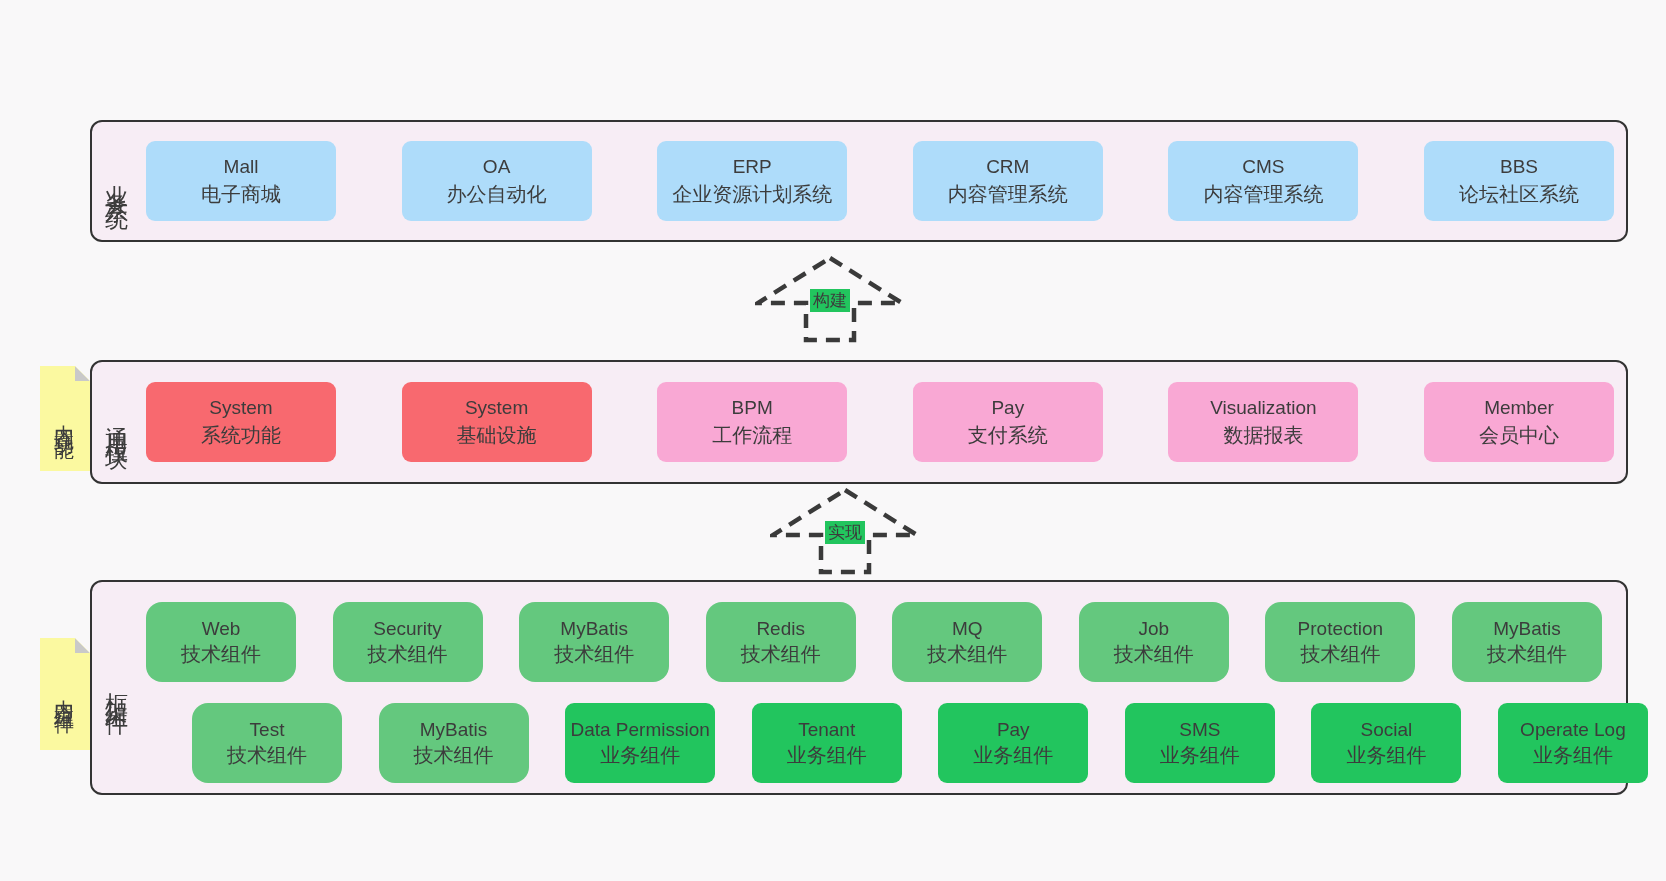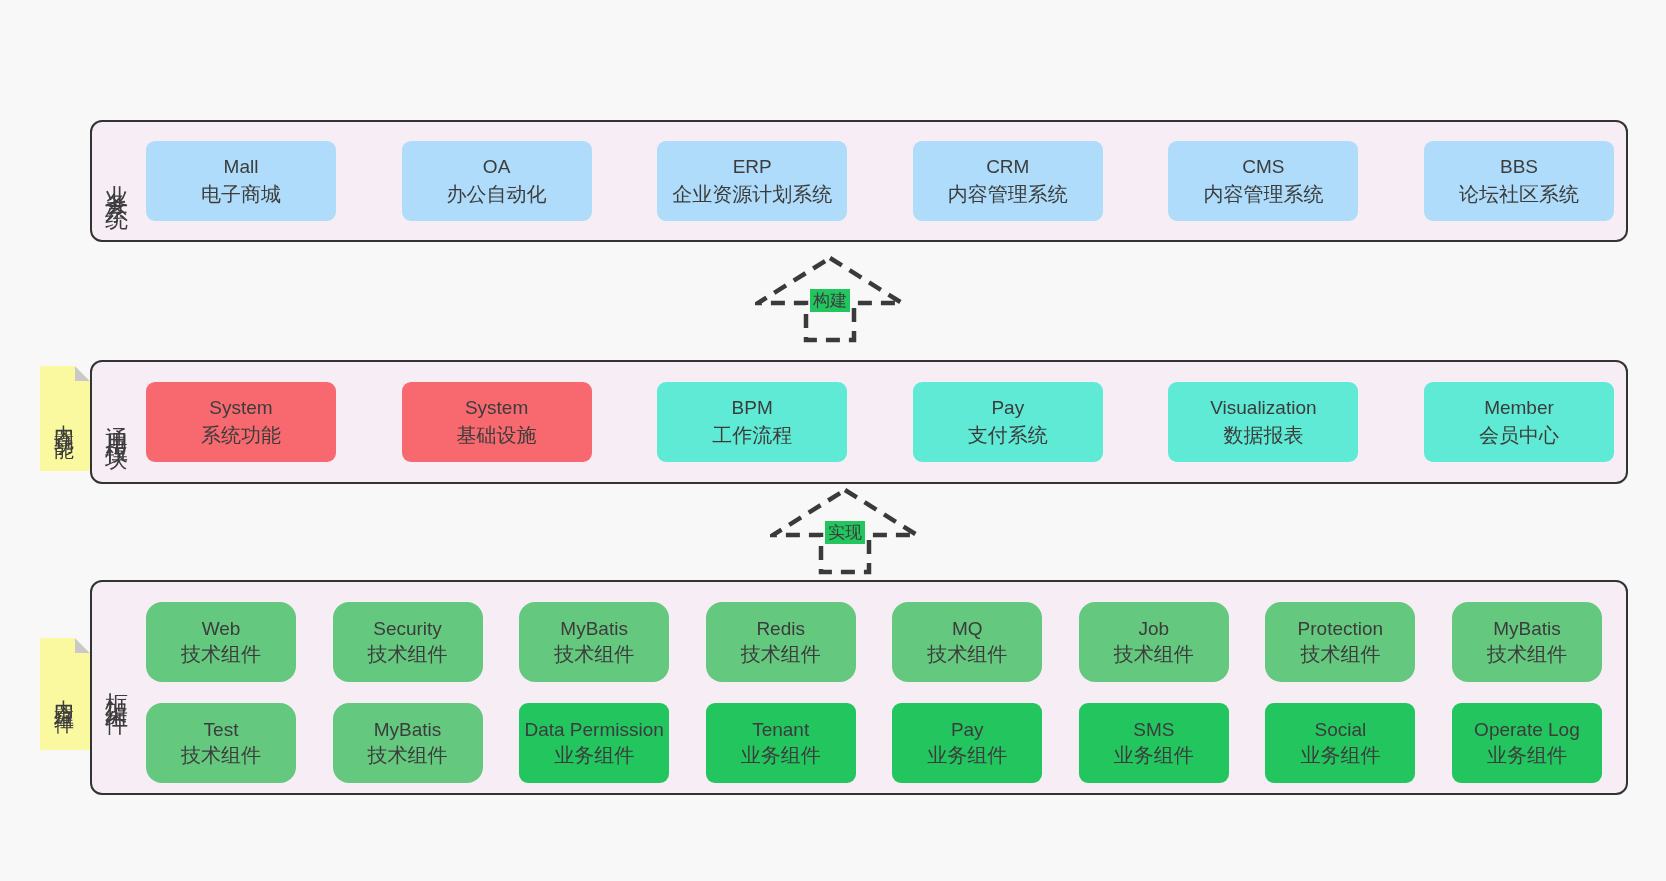--- a/index.html
+++ b/index.html
@@ -11,32 +11,32 @@
   .layer-module{top:360px;height:120px;}
   .layer-component{top:580px;height:211px;}
 
   .layer-label{position:absolute;left:10px;top:0;bottom:0;display:flex;align-items:center;justify-content:center;
     writing-mode:vertical-rl;font-size:23px;letter-spacing:7px;color:#3c3c3c;}
 
   .box-row{position:absolute;left:54px;width:1468px;display:flex;justify-content:space-between;align-items:center;}
   .row-mid{top:0;bottom:0;align-items:center;}
   .row-c{width:1456px;}
   .row-c1{top:20px;}
-  .row-c2{top:121px;}
+  .row-c2{top:121px;margin-left:46px;}
 
   .box{box-sizing:border-box;border-radius:9px;display:flex;flex-direction:column;align-items:center;justify-content:center;
     text-align:center;line-height:1.45;height:80px;}
   .row-6 .box{width:190px;}
   .row-c .box{width:150px;line-height:1.32;}
   .box-en{font-size:19px;}
   .box-zh{font-size:20px;}
 
   .v-blue{background:#aedcfa;}
   .v-red{background:#f8696f;}
-  .v-pink{background:#5eead4;}
+  .v-pink{background:#f9a8d4;}
   .v-green{background:#64c87e;border-radius:16px;}
   .v-lightgreen{background:#22c55e;}
 
   .sticky{position:absolute;left:40px;width:50px;background:#fbf9a0;
     clip-path:polygon(0 0,calc(100% - 15px) 0,100% 15px,100% 100%,0 100%);}
   .sticky-module{top:366px;height:105px;}
   .sticky-component{top:638px;height:112px;}
   .sticky .fold{position:absolute;top:0;right:0;width:15px;height:15px;background:#c9c9c9;
     clip-path:polygon(0 0,100% 100%,0 100%);}
   .sticky-text{position:absolute;inset:0;display:flex;align-items:center;justify-content:center;

